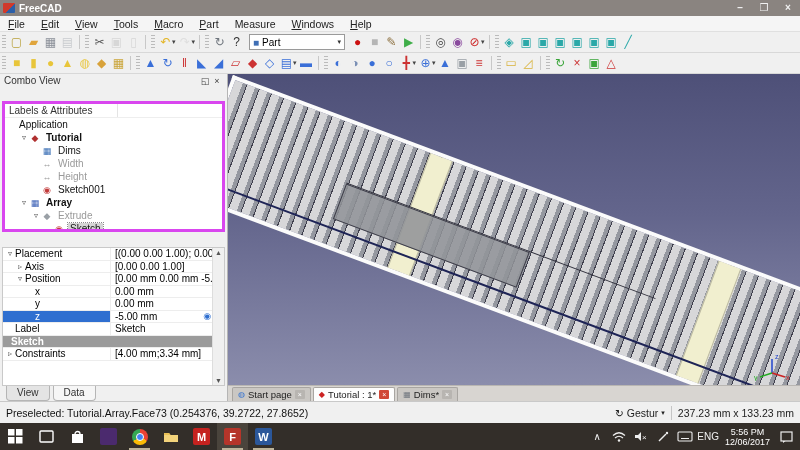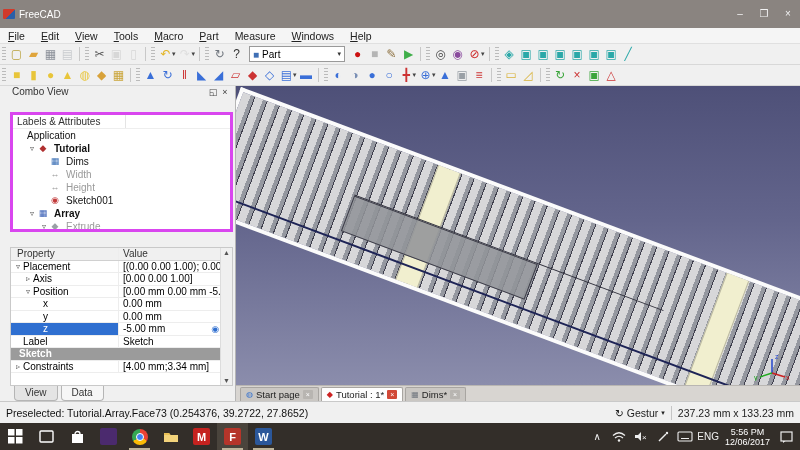--- a/index.html
+++ b/index.html
@@ -1,20 +1,20 @@
 <!DOCTYPE html>
 <html><head>
 <meta charset="utf-8">
 <style>
   * { margin:0; padding:0; box-sizing:border-box; }
   html,body { width:800px; height:450px; overflow:hidden; font-family:"Liberation Sans","DejaVu Sans",sans-serif; }
   #app { width:800px; height:450px; display:flex; flex-direction:column; background:#f0f0f0; }
 
   
-  .titlebar { height:28px; background:#8a8480; display:flex; align-items:center; color:#fff; font-size:10px; flex:0 0 auto; }
+  .titlebar { height:16px; background:#8a8480; display:flex; align-items:center; color:#fff; font-size:10px; flex:0 0 auto;font-weight:bold; }
   .titlebar .appicon { width:12px; height:10px; margin:0 4px 0 3px; background:linear-gradient(135deg,#d03a2b 55%,#2b5fa8 55%); border-radius:1px; }
   .titlebar .wctrls { margin-left:auto; display:flex; }
   .titlebar .wbtn { width:24px; text-align:center; font-size:10px; color:#f2f2f2; line-height:16px; }
 
   
   .menubar { height:16px; background:#f5f5f5; border-bottom:1px solid #e0e0e0; display:flex; align-items:center; font-size:10.5px; color:#222; flex:0 0 auto; }
   .menubar .mitem { padding:0 8px; line-height:16px; }
   .menubar .mitem.u::first-letter { text-decoration:underline; }
 
   
@@ -22,21 +22,21 @@
   .tbi { width:17px; height:17px; display:inline-flex; align-items:center; justify-content:center; font-size:12px; line-height:17px; }
   .tbi.dis { opacity:.45; }
   .dd { font-size:7px; color:#444; margin:0 1px 0 -2px; }
   .tsep { width:1px; height:14px; background:#c8c8c8; margin:0 3px; }
   .grip { width:4px; height:14px; margin:0 2px; background:repeating-linear-gradient(180deg,#bbb 0 1px,transparent 1px 3px); }
   .wbcombo { height:16px; background:#fff; border:1px solid #9a9a9a; display:flex; align-items:center; font-size:10px; padding:0 3px; margin:0 4px; width:96px; }
   .wbcombo .cube { color:#3f6fb5; font-size:10px; margin-right:3px; }
   .wbcombo .arrow { margin-left:auto; font-size:7px; color:#333; }
 
   
-  .main { flex:1 1 auto; display:flex; min-height:0;padding-left:8px; }
+  .main { flex:1 1 auto; display:flex; min-height:0; }
 
   
   .panel { width:228px; flex:0 0 auto; background:#f0f0f0; border-right:1px solid #b5b5b5; display:flex; flex-direction:column; font-size:10px; }
   .panel-h { height:15px; display:flex; align-items:center; padding:0 4px; color:#333; font-size:10px; }
   .panel-h .ph-btn { margin-left:auto; font-size:9px; color:#444; width:12px; text-align:center; }
   .panel-h .ph-btn + .ph-btn { margin-left:0; }
   .ptabs { height:17px; display:flex; align-items:flex-end; padding-left:3px; border-bottom:1px solid #c9c9c9; background:#ececec; }
   .ptab { padding:2px 12px; font-size:10px; border:1px solid #c9c9c9; border-bottom:none; background:#e2e2e2; color:#333; margin-right:2px; border-radius:2px 2px 0 0; }
   .ptab.active { background:#fafafa; font-weight:bold; }
   .tree-wrap { background:#fff; border:3px solid #d946ef; margin:14px 2px; flex:1 1 auto; min-height:0; overflow:hidden; display:flex; flex-direction:column; }
@@ -282,24 +282,20 @@
               <span class="tlabel sel">Sketch</span>
             </div>
             <div class="trow" style="padding-left: 14px;">
               <span class="exp"></span>
               <span class="ticon" style="color: rgb(154, 59, 59);">■</span>
               <span class="tlabel bold">Cube</span>
             </div>
           </div>
       </div>
       <div class="props" id="props">
-          <div class="prow hdr">
-            <div class="pname" style="padding-left: 6px;">Property</div>
-            <div class="pval">Value</div>
-          </div>
           <div class="prow">
             <div class="pname" style="padding-left: 2px;">
               <span class="pexp">▿</span>
               <span>Placement</span>
             </div>
             <div class="pval">
               <span>[(0.00 0.00 1.00); 0.00 °; (0.00 mm  0.00 ...</span>
             </div>
           </div>
           <div class="prow">

